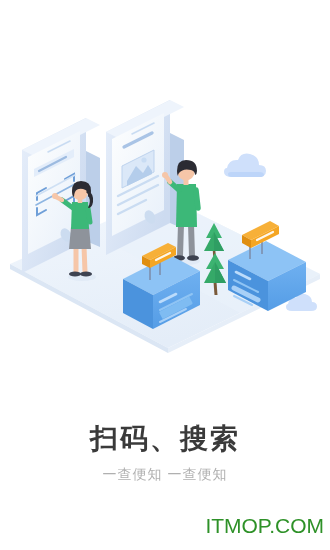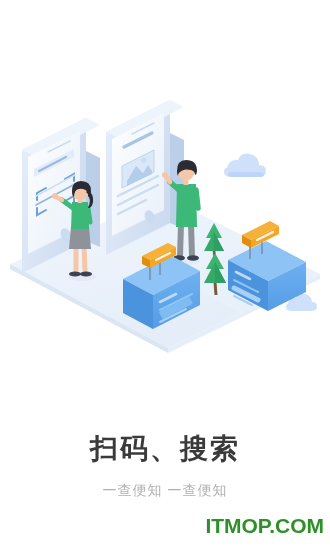--- a/index.html
+++ b/index.html
@@ -36,35 +36,35 @@
     top: 420px;
     width: 330px;
     text-align: center;
   }
   #title {
     font-size: 28px;
     font-weight: bold;
     color: #3a3a3a;
     letter-spacing: 2px;
     line-height: 38px;
-    margin: 10px;
+    margin: 0;
   }
   #subtitle {
     font-size: 14px;
     color: #b0b0b0;
     letter-spacing: 1px;
     line-height: 24px;
     margin: 4px 0 0 0;
   }
   #watermark {
     position: absolute;
     right: 6px;
     bottom: 12px;
     font-size: 21px;
-    font-weight: bold;
+    font-weight: normal;
     letter-spacing: 0px;
     color: #2e9128;
   }
 </style>
 </head>
 <body>
 
 <div id="screen">
 
   <div id="illustration">

